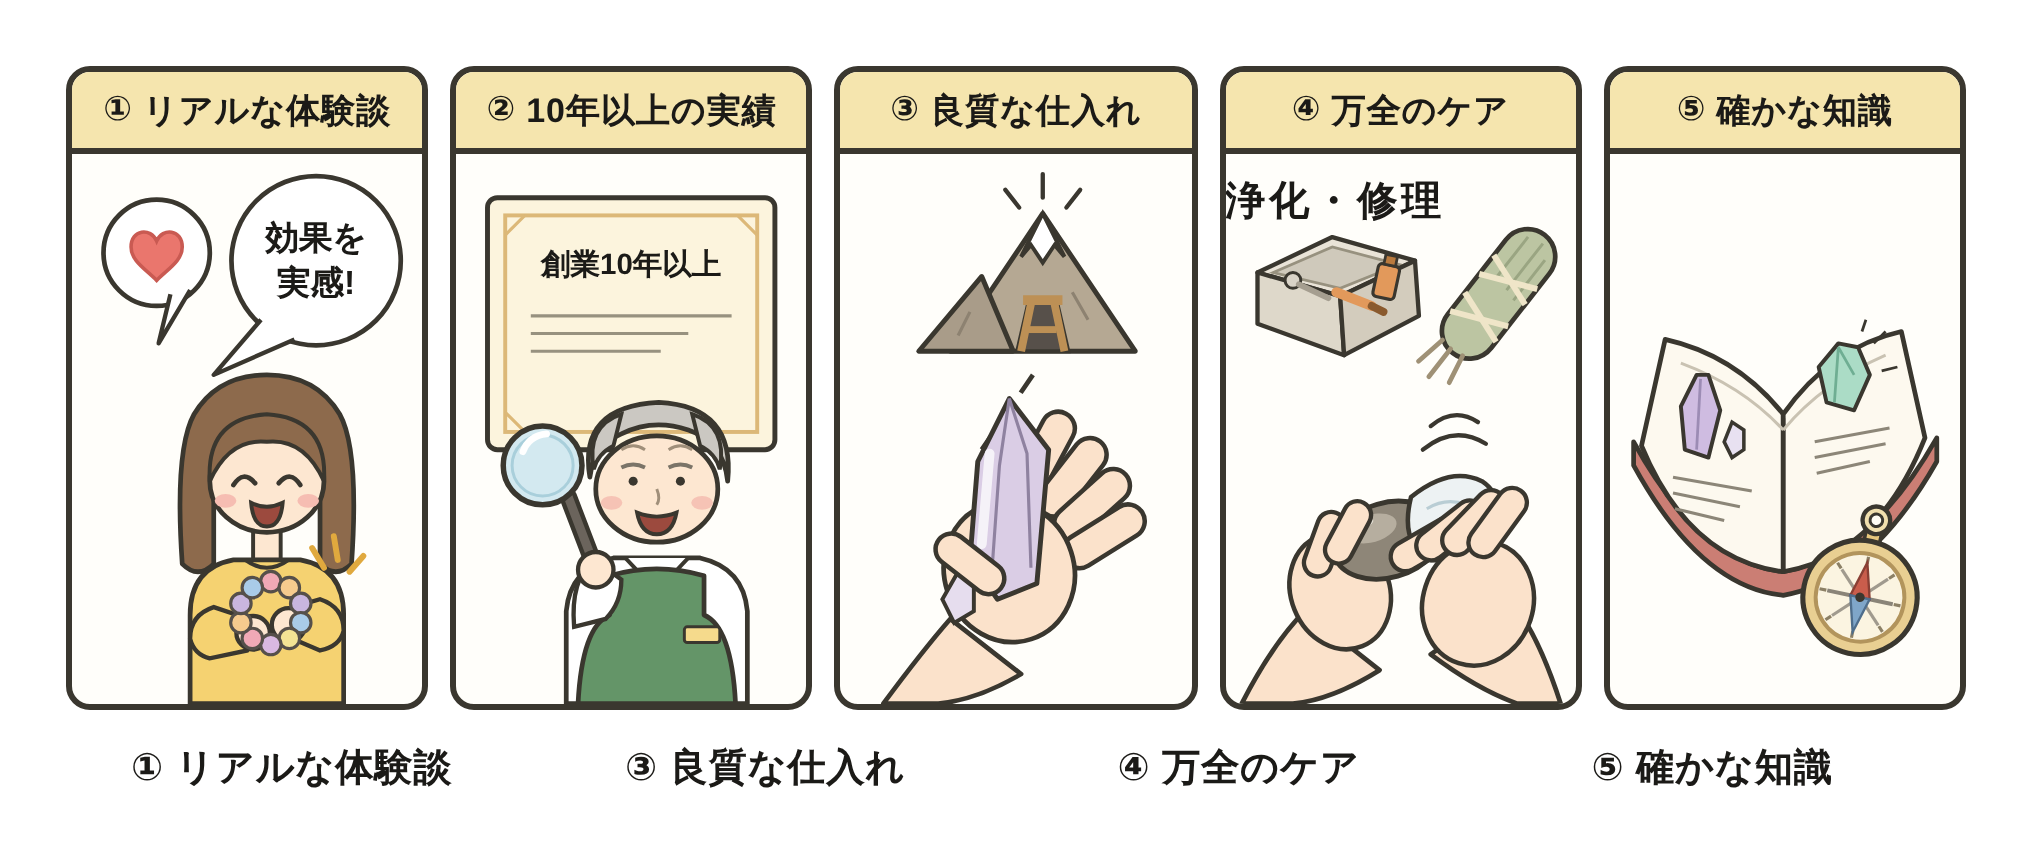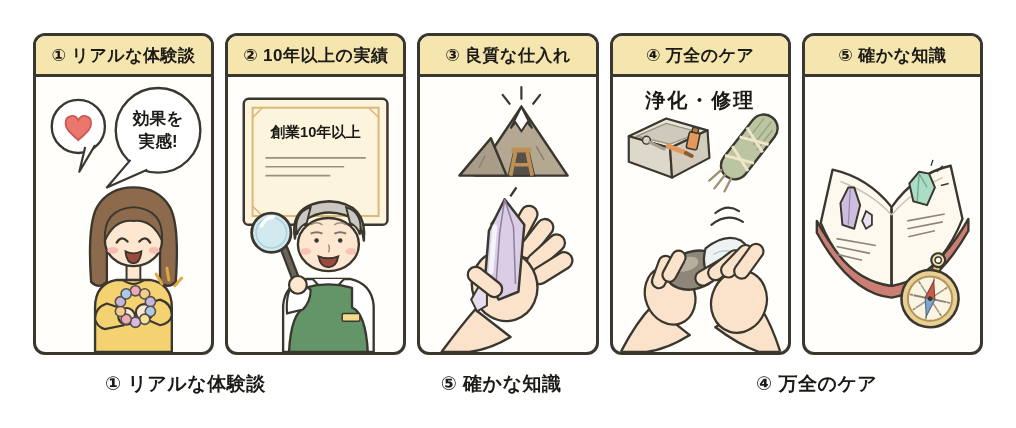--- a/index.html
+++ b/index.html
@@ -17,21 +17,21 @@
   }
   .panel-header{
     background:#f5e5ae;border-bottom:3px solid #3a372f;
     display:flex;align-items:center;justify-content:center;gap:5px;
     height:38px;flex:0 0 auto;font-weight:700;font-size:17px;letter-spacing:.5px;
     white-space:nowrap;
   }
   .panel-body{position:relative;flex:1 1 auto;}
   .panel-body svg{display:block;width:100%;height:100%;}
   .sub-label{
-    position:absolute;top:10px;left:0;right:0;text-align:center;
+    position:absolute;top:10px;left:0;right:0;
     font-size:20px;font-weight:700;letter-spacing:2px;z-index:2;
   }
   .captions{
     position:absolute;top:371px;left:0;right:14px;
     display:flex;gap:11px;padding:0 33px;box-sizing:border-box;
   }
   .caption{
     flex:1 1 0;text-align:center;font-size:19px;font-weight:700;
     letter-spacing:.5px;white-space:nowrap;
   }
@@ -339,22 +339,26 @@
     </section>
 
   </div>
 
   <div class="captions">
     <div class="caption">
       <span class="num">①</span>
       <span>リアルな体験談</span>
     </div>
     <div class="caption">
-      <span class="num">⑤</span>
-      <span>確かな知識</span>
+      <span class="num">③</span>
+      <span>良質な仕入れ</span>
     </div>
     <div class="caption">
       <span class="num">④</span>
       <span>万全のケア</span>
     </div>
+    <div class="caption">
+      <span class="num">⑤</span>
+      <span>確かな知識</span>
+    </div>
   </div>
 
 </div>
 
 </body></html>

